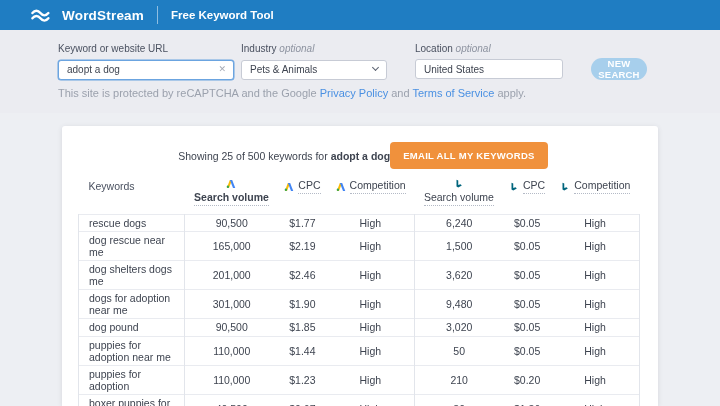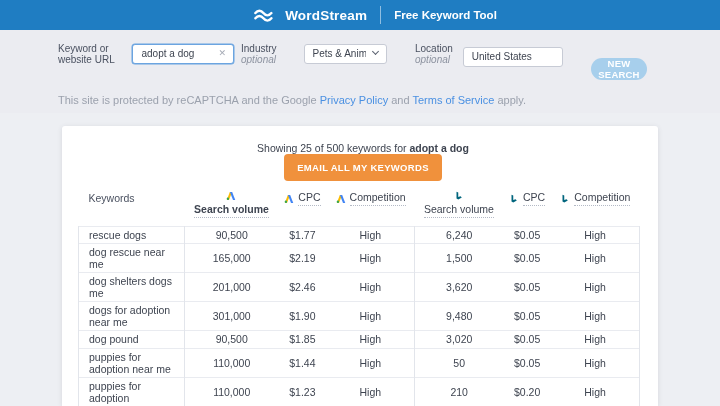--- a/index.html
+++ b/index.html
@@ -1,53 +1,53 @@
 <!DOCTYPE html>
 <html><head>
 <meta charset="utf-8">
 <style>
   * { box-sizing: border-box; margin: 0; padding: 0; }
   html,body { width:720px; height:406px; overflow:hidden; }
   body { font-family:"Liberation Sans", sans-serif; background:#edeff3; color:#3e4450; }
 
   
-  .topbar { height:30px; background:#1f7dc2; display:flex; align-items:center; padding-left:30px;justify-content:center; }
+  .topbar { height:30px; background:#1f7dc2; display:flex; align-items:center; padding-left:30px; }
   .logo-mark { display:flex; align-items:center; margin-right:8px; }
   .brand { color:#fff; font-size:13.5px; font-weight:600; letter-spacing:.2px; }
   .topbar-divider { width:1px; height:18px; background:rgba(255,255,255,.5); margin:0 13px; }
   .product { color:#fff; font-size:11.5px; font-weight:700; }
 
   
   .search-band { background:#ebecf1; height:83px; }
   .search-row { display:flex; align-items:flex-start; padding:13px 0 0 58px; }
-  .fgroup { display:flex; }
+  .fgroup { display:flex; flex-direction:column; }
   .fgroup label { font-size:10px; color:#4a5160; margin-bottom:5px; }
   .opt { font-style:italic; color:#8d93a0; }
   .fg-keyword { width:176px; }
   .fg-industry { width:146px; margin-left:7px; }
-  .fg-location { width:148px; margin-left:28px;align-items:center; }
+  .fg-location { width:148px; margin-left:28px; }
   .input-wrap { position:relative; }
   .ti { width:100%; height:20px; border:1px solid #c7cbd5; border-radius:3px; background:#fff;
         font-family:inherit; font-size:10px; color:#3e4450; padding:0 8px; outline:none; }
   .ti.focused { border-color:#6ba4e0; box-shadow:0 0 0 .5px #6ba4e0; }
   .clear-x { position:absolute; right:8px; top:4px; font-size:9px; color:#a6abb6; cursor:pointer; line-height:12px; }
   .sel-wrap { position:relative; }
   select.ti { appearance:none; -webkit-appearance:none; -moz-appearance:none; padding-right:20px; }
   .chev { position:absolute; right:9px; top:6px; width:5px; height:5px;
           border-right:1.4px solid #5a6170; border-bottom:1.4px solid #5a6170; transform:rotate(45deg); pointer-events:none; }
-  .new-search-btn { margin:15px 0 7px 28px; width:56px; height:22px; background:#a7cfec; color:#fff;
+  .new-search-btn { margin:15px 0 0 28px; width:56px; height:22px; background:#a7cfec; color:#fff;
           border:none; border-radius:11px; font-family:inherit; font-size:9.5px; font-weight:700; letter-spacing:.2px; cursor:pointer; }
   .captcha { margin:7px 0 0 58px; font-size:11px; color:#9ba1ad; }
   .captcha a { color:#4a90e2; text-decoration:none; }
 
   
   .content { padding-top:13px; height:293px; }
   .card { margin:0 62px; background:#fff; height:280px; border-radius:3px 3px 0 0;
           box-shadow:0 1px 5px rgba(60,64,80,.13); padding:16px 18px 0 16px; overflow:hidden; }
-  .results-bar { display:flex; justify-content:center; align-items:center; padding-left:8px;flex-direction:column; }
+  .results-bar { display:flex; justify-content:center; align-items:center; padding-left:8px; }
   .showing { font-size:10.5px; color:#3e4450; }
   .showing b { font-weight:700; }
   .email-btn { background:#f0913c; color:#fff; border:none; border-radius:4px; font-family:inherit;
           font-size:9.5px; font-weight:700; letter-spacing:.3px; padding:8px 13px; cursor:pointer; }
 
   
   table { width:100%; border-collapse:collapse; margin-top:6px; font-size:10.5px; color:#3e4450; }
   col.c-kw { width:106px; }
   thead td { vertical-align:top; padding:4px 2px 8px; }
   thead .kw-head { padding-left:10px; padding-top:5px; font-size:10.5px; color:#4a5160; }

